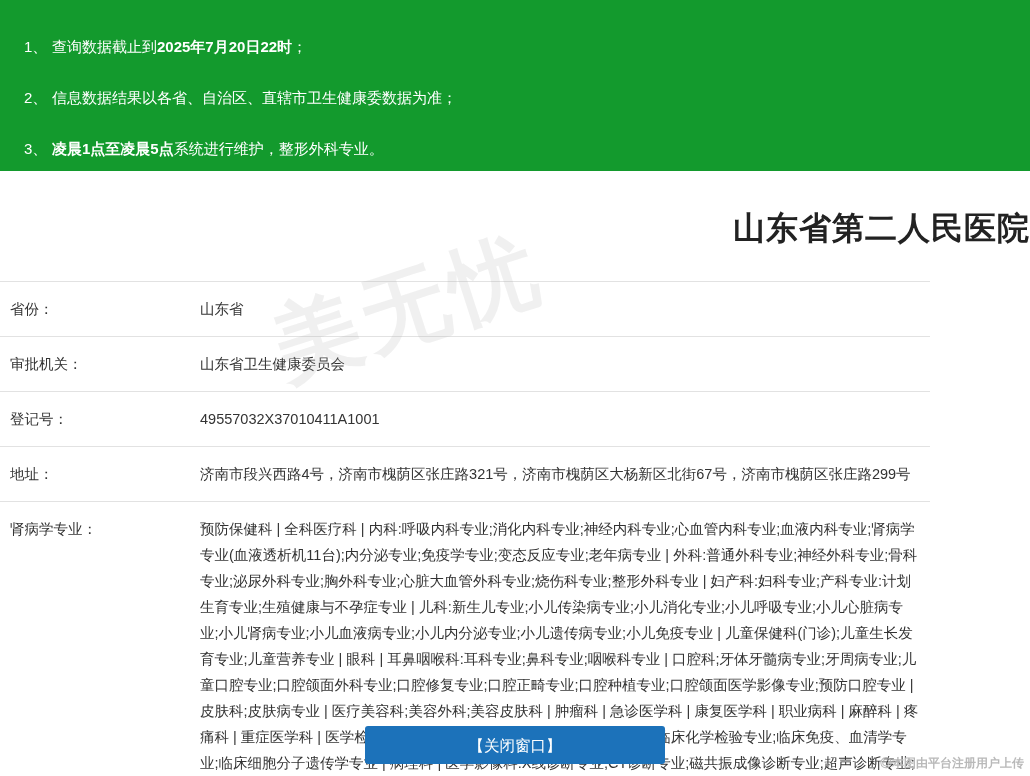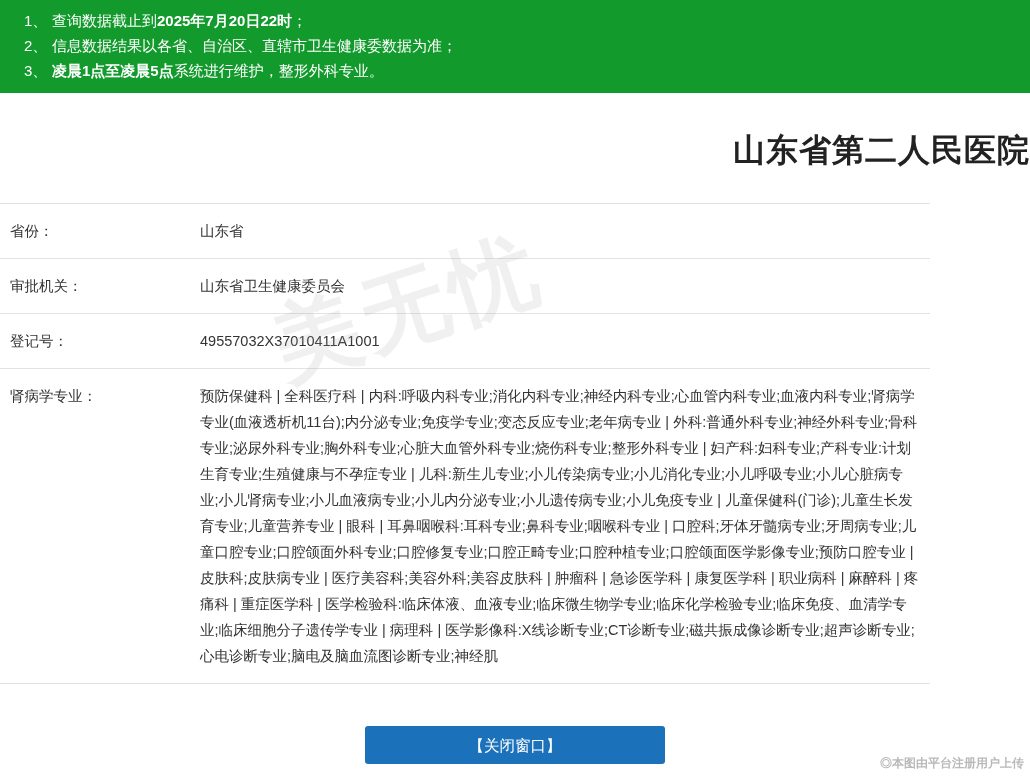--- a/index.html
+++ b/index.html
@@ -20,20 +20,21 @@
   .notice {
     background: #139a2d;
     color: #ffffff;
     padding: 8px 0 10px 0;
     font-size: 15px;
     line-height: 25px;
   }
   .notice-line {
     padding-left: 52px;
     white-space: nowrap;
+    margin-top: 26px;
   }
   .notice-line .num {
     display: inline-block;
     width: 28px;
     margin-left: -28px;
   }
   .b { font-weight: bold; }
 
   
   .title-wrap {
@@ -146,20 +147,24 @@
       <td class="value">山东省</td>
     </tr>
     <tr>
       <td class="label">审批机关：</td>
       <td class="value">山东省卫生健康委员会</td>
     </tr>
     <tr>
       <td class="label">登记号：</td>
       <td class="value">49557032X37010411A1001</td>
     </tr>
+    <tr>
+      <td class="label">地址：</td>
+      <td class="value">济南市段兴西路4号，济南市槐荫区张庄路321号，济南市槐荫区大杨新区北街67号，济南市槐荫区张庄路299号</td>
+    </tr>
     <tr class="dept">
       <td class="label">肾病学专业：</td>
       <td class="value dept-text">预防保健科 | 全科医疗科 | 内科:呼吸内科专业;消化内科专业;神经内科专业;心血管内科专业;血液内科专业;肾病学专业(血液透析机11台);内分泌专业;免疫学专业;变态反应专业;老年病专业 | 外科:普通外科专业;神经外科专业;骨科专业;泌尿外科专业;胸外科专业;心脏大血管外科专业;烧伤科专业;整形外科专业 | 妇产科:妇科专业;产科专业:计划生育专业;生殖健康与不孕症专业 | 儿科:新生儿专业;小儿传染病专业;小儿消化专业;小儿呼吸专业;小儿心脏病专业;小儿肾病专业;小儿血液病专业;小儿内分泌专业;小儿遗传病专业;小儿免疫专业 | 儿童保健科(门诊);儿童生长发育专业;儿童营养专业 | 眼科 | 耳鼻咽喉科:耳科专业;鼻科专业;咽喉科专业 | 口腔科;牙体牙髓病专业;牙周病专业;儿童口腔专业;口腔颌面外科专业;口腔修复专业;口腔正畸专业;口腔种植专业;口腔颌面医学影像专业;预防口腔专业 | 皮肤科;皮肤病专业 | 医疗美容科;美容外科;美容皮肤科 | 肿瘤科 | 急诊医学科 | 康复医学科 | 职业病科 | 麻醉科 | 疼痛科 | 重症医学科 | 医学检验科:临床体液、血液专业;临床微生物学专业;临床化学检验专业;临床免疫、血清学专业;临床细胞分子遗传学专业 | 病理科 | 医学影像科:X线诊断专业;CT诊断专业;磁共振成像诊断专业;超声诊断专业;心电诊断专业;脑电及脑血流图诊断专业;神经肌</td>
     </tr>
   </tbody>
 </table>
 
 <div class="watermark">美无忧</div>
 <div class="corner-mark">◎本图由平台注册用户上传</div>
 

